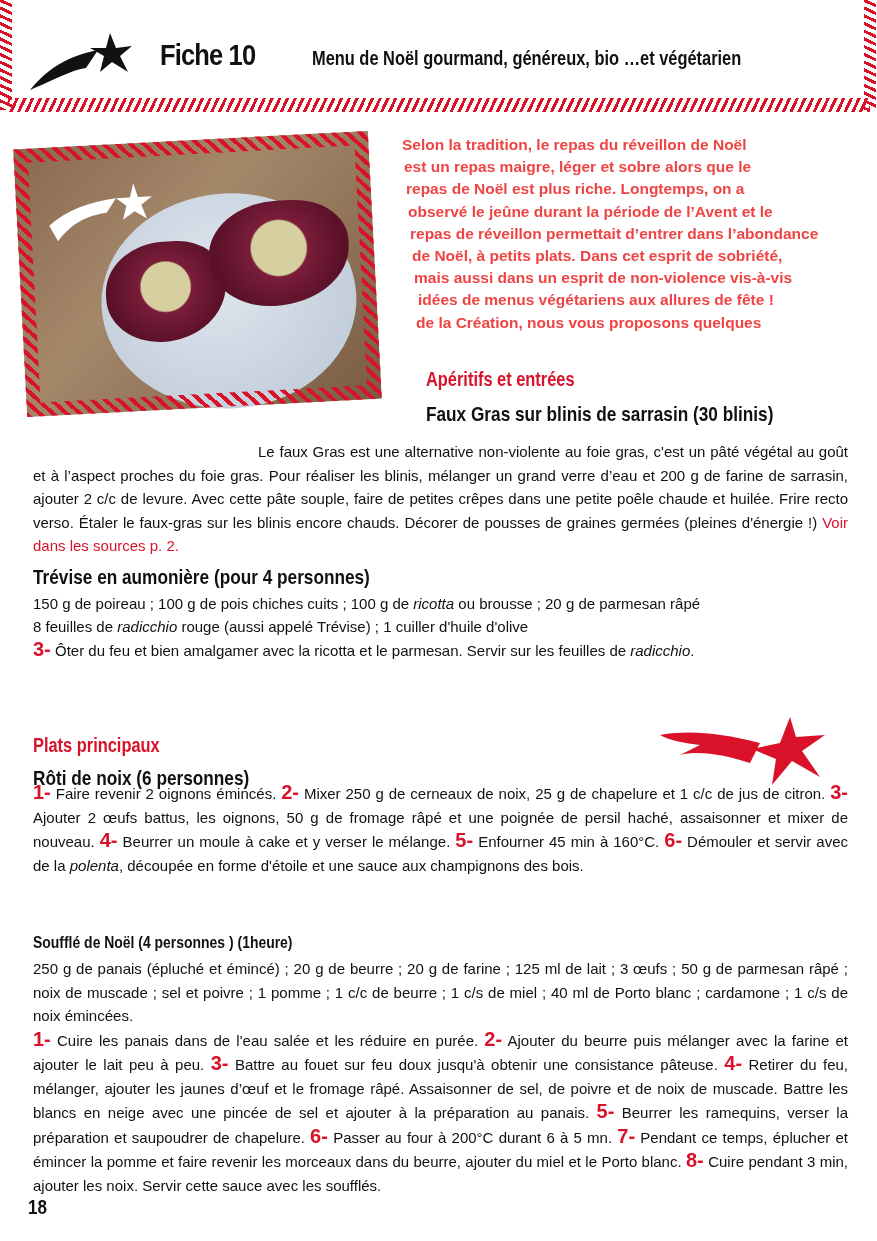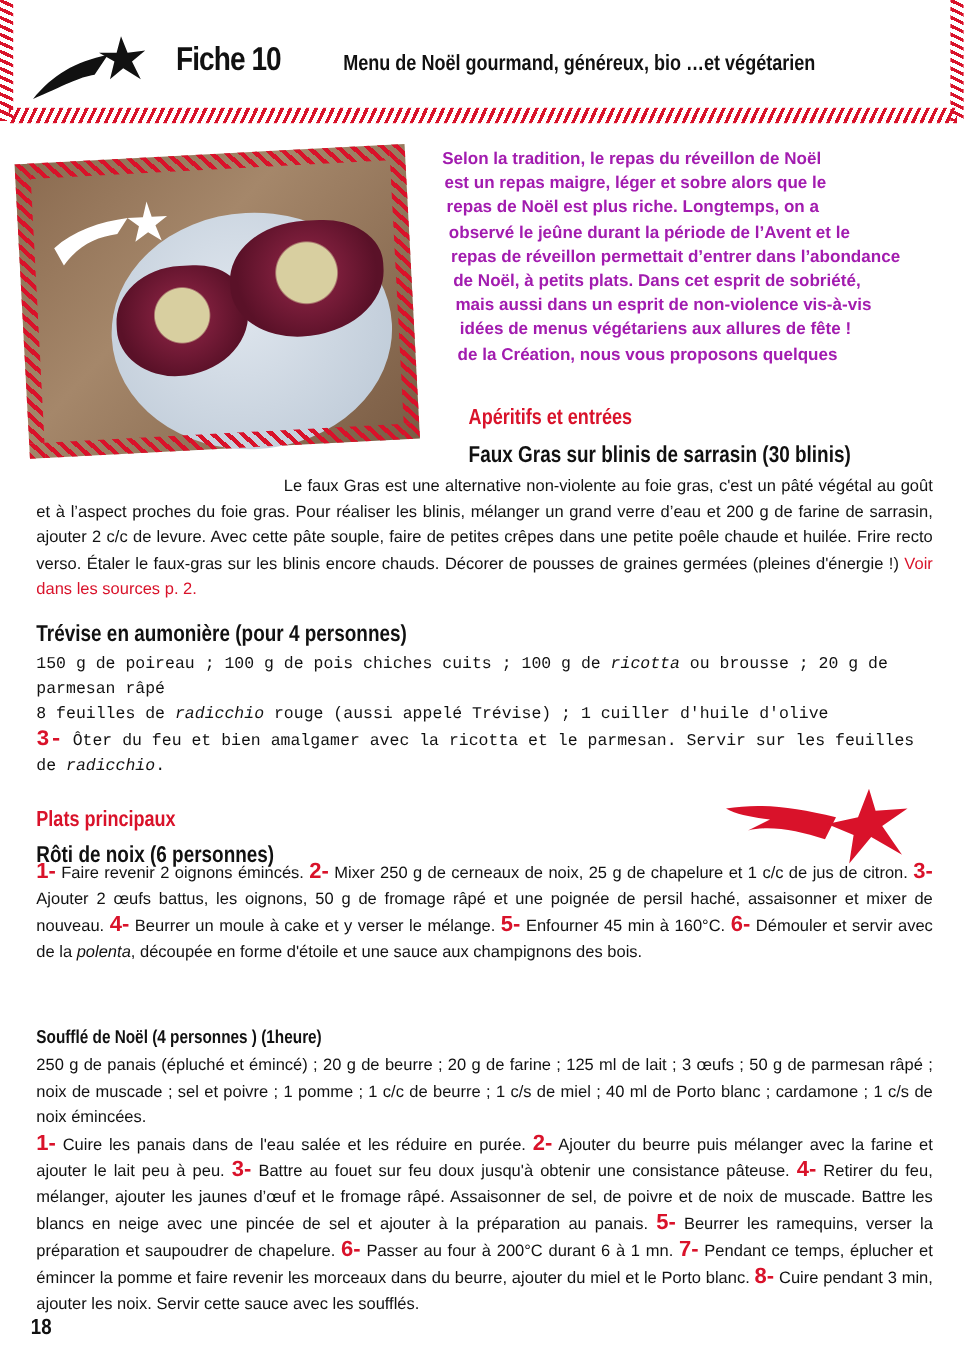--- a/index.html
+++ b/index.html
@@ -6,21 +6,21 @@
   body{width:877px;height:1241px;position:relative;overflow:hidden;font-family:"Liberation Sans",sans-serif;color:#111;}
   .hatch-h{position:absolute;height:14px;background:repeating-linear-gradient(115deg,#d9122a 0 3px,transparent 3px 7px);}
   .hatch-v{position:absolute;width:12px;background:repeating-linear-gradient(25deg,#d9122a 0 3px,transparent 3px 7px);}
   .head-title{position:absolute;left:160px;top:38px;font-family:"Liberation Sans Narrow","Liberation Sans",sans-serif;font-weight:bold;font-size:30px;letter-spacing:-1px;transform:scaleX(0.85);transform-origin:left;}
   .head-sub{position:absolute;left:312px;top:47px;font-weight:bold;font-size:20px;transform:scaleX(0.82);transform-origin:left;white-space:nowrap;}
   .star{position:absolute;}
   .photo{position:absolute;left:20px;top:140px;width:355px;height:268px;transform:rotate(-3deg);background:linear-gradient(135deg,#8a6a4f,#a5876a 40%,#7a5c44);}
   .photo .border{position:absolute;inset:0;border:14px solid transparent;border-image:repeating-linear-gradient(45deg,#d9122a 0 4px,transparent 4px 9px) 14;}
   .plate{position:absolute;left:80px;top:55px;width:255px;height:215px;border-radius:50%;background:radial-gradient(circle at 45% 40%,#dfe6ee,#b9c6d4);}
   .leaf{position:absolute;border-radius:50% 40% 55% 45%;background:radial-gradient(circle at 50% 45%,#d8cfa0 0 30%,#7a1d3a 32%,#5a1128 70%);}
-  .intro{position:absolute;left:402px;top:134px;font-size:15.5px;line-height:22.2px;font-weight:bold;color:#a21caf;}
+  .intro{position:absolute;left:402px;top:134px;font-size:15.5px;line-height:22.2px;font-weight:bold;color:#ef4444;}
   .intro div{white-space:nowrap;}
   .cat{position:absolute;font-weight:bold;color:#d9122a;font-size:20px;transform:scaleX(0.82);transform-origin:left;white-space:nowrap;}
   .rtitle{position:absolute;font-weight:bold;font-size:21px;transform:scaleX(0.82);transform-origin:left;white-space:nowrap;color:#111;}
   .body{position:absolute;left:33px;width:815px;font-size:15px;line-height:23.5px;text-align:justify;color:#111;}
   .num{color:#d9122a;font-weight:bold;font-size:20px;}
   .link{color:#d9122a;}
   .page-num{position:absolute;left:28px;top:1196px;font-weight:bold;font-size:20px;transform:scaleX(0.85);transform-origin:left;}
   .body p{margin:0;}
 </style>
 </head>
@@ -57,26 +57,26 @@
   <div style="margin-left:8px">repas de réveillon permettait d’entrer dans l’abondance</div>
   <div style="margin-left:10px">de Noël, à petits plats. Dans cet esprit de sobriété,</div>
   <div style="margin-left:12px">mais aussi dans un esprit de non-violence vis-à-vis</div>
   <div style="margin-left:16px">idées de menus végétariens aux allures de fête !</div>
   <div style="margin-left:14px">de la Création, nous vous proposons quelques</div>
 </div>
 
 <div class="cat" style="left:426px;top:368px;">Apéritifs et entrées</div>
 <div class="rtitle" style="left:426px;top:402px;">Faux Gras sur blinis de sarrasin (30 blinis)</div>
 
-<div class="body" style="top:430px;text-indent:225px;">
+<div class="body" style="top:440px;text-indent:225px;">
   <p><span>Le faux Gras est une alternative non-violente au foie gras, c'est un pâté végétal au goût et à l’aspect proches du foie gras. Pour réaliser les blinis, mélanger un grand verre d’eau et 200 g de farine de sarrasin, ajouter 2 c/c de levure. Avec cette pâte souple, faire de petites crêpes dans une petite poêle chaude et huilée. Frire recto verso. Étaler le faux-gras sur les blinis encore chauds. Décorer de pousses de graines germées (pleines d'énergie !)</span> <span class="link">Voir dans les sources p. 2.</span></p>
 </div>
 
 <div class="rtitle" style="left:33px;top:565px;">Trévise en aumonière (pour 4 personnes)</div>
-<div class="body" style="top:592px;text-align:left;line-height:23px;font-family:Liberation Mono, monospace;">
+<div class="body" style="top:592px;text-align:left;line-height:23px;">
   <p><span>150 g de poireau ; 100 g de pois chiches cuits ; 100 g de </span><i>ricotta</i><span> ou brousse ; 20 g de parmesan râpé</span></p>
   <p><span>8 feuilles de </span><i>radicchio</i><span> rouge (aussi appelé Trévise) ; 1 cuiller d'huile d'olive</span></p>
   <p><span class="num">3-</span> <span>Ôter du feu et bien amalgamer avec la ricotta et le parmesan. Servir sur les feuilles de </span><i>radicchio</i><span>.</span></p>
 </div>
 
 <svg class="star" style="left:660px;top:715px;" width="170" height="75" viewBox="0 0 170 75">
   <path d="M0 20 C30 15 60 18 100 28 L90 48 C65 40 40 35 20 40 L40 30 C25 28 10 26 0 20 Z" fill="#d9122a"></path>
   <polygon points="130,2 136,22 165,20 142,36 160,62 132,46 112,70 116,44 92,34 120,28" fill="#d9122a"></polygon>
 </svg>
 
@@ -95,19 +95,19 @@
 
 <div class="rtitle" style="left:33px;top:933px;font-size:17px;">Soufflé de Noël (4 personnes ) (1heure)</div>
 <div class="body" style="top:957px;">
   <p>250 g de panais (épluché et émincé) ; 20 g de beurre ; 20 g de farine ; 125 ml de lait ; 3 œufs ; 50 g de parmesan râpé ; noix de muscade ; sel et poivre ; 1 pomme ; 1 c/c de beurre ; 1 c/s de miel ; 40 ml de Porto blanc ; cardamone ; 1 c/s de noix émincées.</p>
   <p>
     <span class="num">1-</span> <span>Cuire les panais dans de l'eau salée et les réduire en purée.</span>
     <span class="num">2-</span> <span>Ajouter du beurre puis mélanger avec la farine et ajouter le lait peu à peu.</span>
     <span class="num">3-</span> <span>Battre au fouet sur feu doux jusqu'à obtenir une consistance pâteuse.</span>
     <span class="num">4-</span> <span>Retirer du feu, mélanger, ajouter les jaunes d’œuf et le fromage râpé. Assaisonner de sel, de poivre et de noix de muscade. Battre les blancs en neige avec une pincée de sel et ajouter à la préparation au panais.</span>
     <span class="num">5-</span> <span>Beurrer les ramequins, verser la préparation et saupoudrer de chapelure.</span>
-    <span class="num">6-</span> <span>Passer au four à 200°C durant 6 à 1 mn.</span>
+    <span class="num">6-</span> <span>Passer au four à 200°C durant 6 à 5 mn.</span>
     <span class="num">7-</span> <span>Pendant ce temps, éplucher et émincer la pomme et faire revenir les morceaux dans du beurre, ajouter du miel et le Porto blanc.</span>
     <span class="num">8-</span> <span>Cuire pendant 3 min, ajouter les noix. Servir cette sauce avec les soufflés.</span>
   </p>
 </div>
 
 <div class="page-num">18</div>
 
 </body></html>

